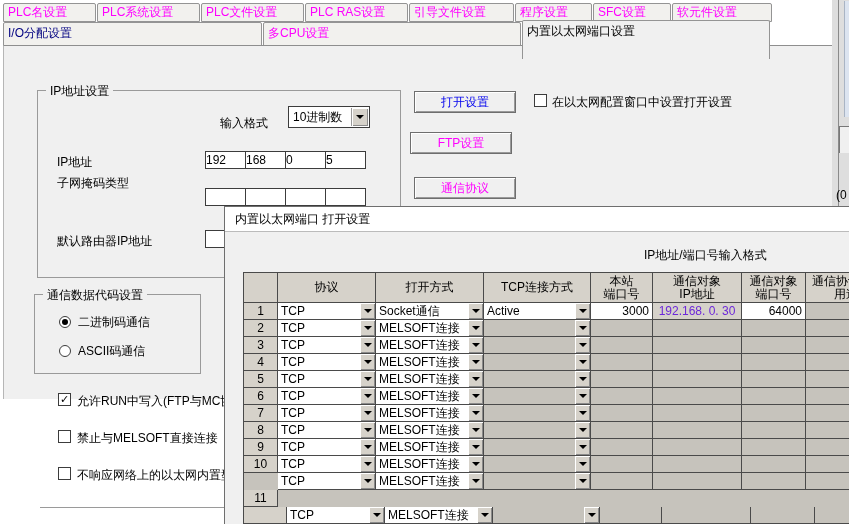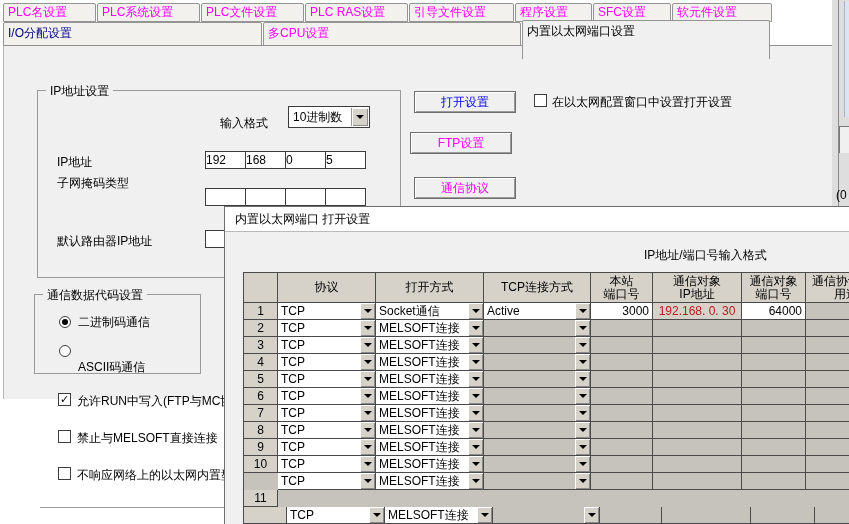--- a/index.html
+++ b/index.html
@@ -55,21 +55,21 @@
          overflow:hidden;white-space:nowrap;position:relative;}
   .hcell{background:#D6D2CA;text-align:center;font-size:12px;line-height:13px;
          display:flex;flex-direction:column;justify-content:center;}
   .numcell{background:#D6D2CA;text-align:center;line-height:16px;}
   .ddcell{background:#fff;padding-left:3px;line-height:16px;}
   .ddcell.dis{background:#C6C3BC;}
   .cell-dd-btn{position:absolute;right:0;top:0;bottom:0;width:15px;background:#D6D2CA;
                box-shadow:inset 1px 1px 0 #fff, inset -1px -1px 0 #8a8a8a;
                display:flex;align-items:center;justify-content:center;}
   .valcell{background:#fff;text-align:right;padding-right:3px;line-height:16px;}
-  .ipcell{background:#D6D2CA;color:#b91c1c;text-align:center;line-height:16px;}
+  .ipcell{background:#D6D2CA;color:#6d28d9;text-align:center;line-height:16px;}
   .graycell{background:#C6C3BC;}
   .al{align-items:flex-start;}
 </style>
 </head>
 <body>
 
 <div class="screen">
 
   <div class="edge">
     <div class="vline"></div>
@@ -127,21 +127,21 @@
           <span class="octet"></span>
           <span class="octet"></span>
         </div>
       </div>
 
       <div class="groupbox" style="left:30px;top:248px;width:167px;height:80px;">
         <span class="gb-label">通信数据代码设置</span>
         <span class="radio sel" style="left:24px;top:21px;"></span>
         <span class="lbl" style="left:43px;top:19px;">二进制码通信</span>
         <span class="radio" style="left:24px;top:50px;"></span>
-        <span class="lbl" style="left:43px;top:64px;">ASCII码通信</span>
+        <span class="lbl" style="left:43px;top:48px;">ASCII码通信</span>
       </div>
 
       <span class="chk" style="left:54px;top:347px;">✓</span>
       <span class="lbl" style="left:73px;top:347px;">允许RUN中写入(FTP与MC协议)</span>
       <span class="chk" style="left:54px;top:384px;"></span>
       <span class="lbl" style="left:73px;top:384px;">禁止与MELSOFT直接连接</span>
       <span class="chk" style="left:54px;top:421px;"></span>
       <span class="lbl" style="left:73px;top:421px;">不响应网络上的以太网内置型</span>
 
       <div class="sepline" style="left:36px;top:461px;width:580px;"></div>

